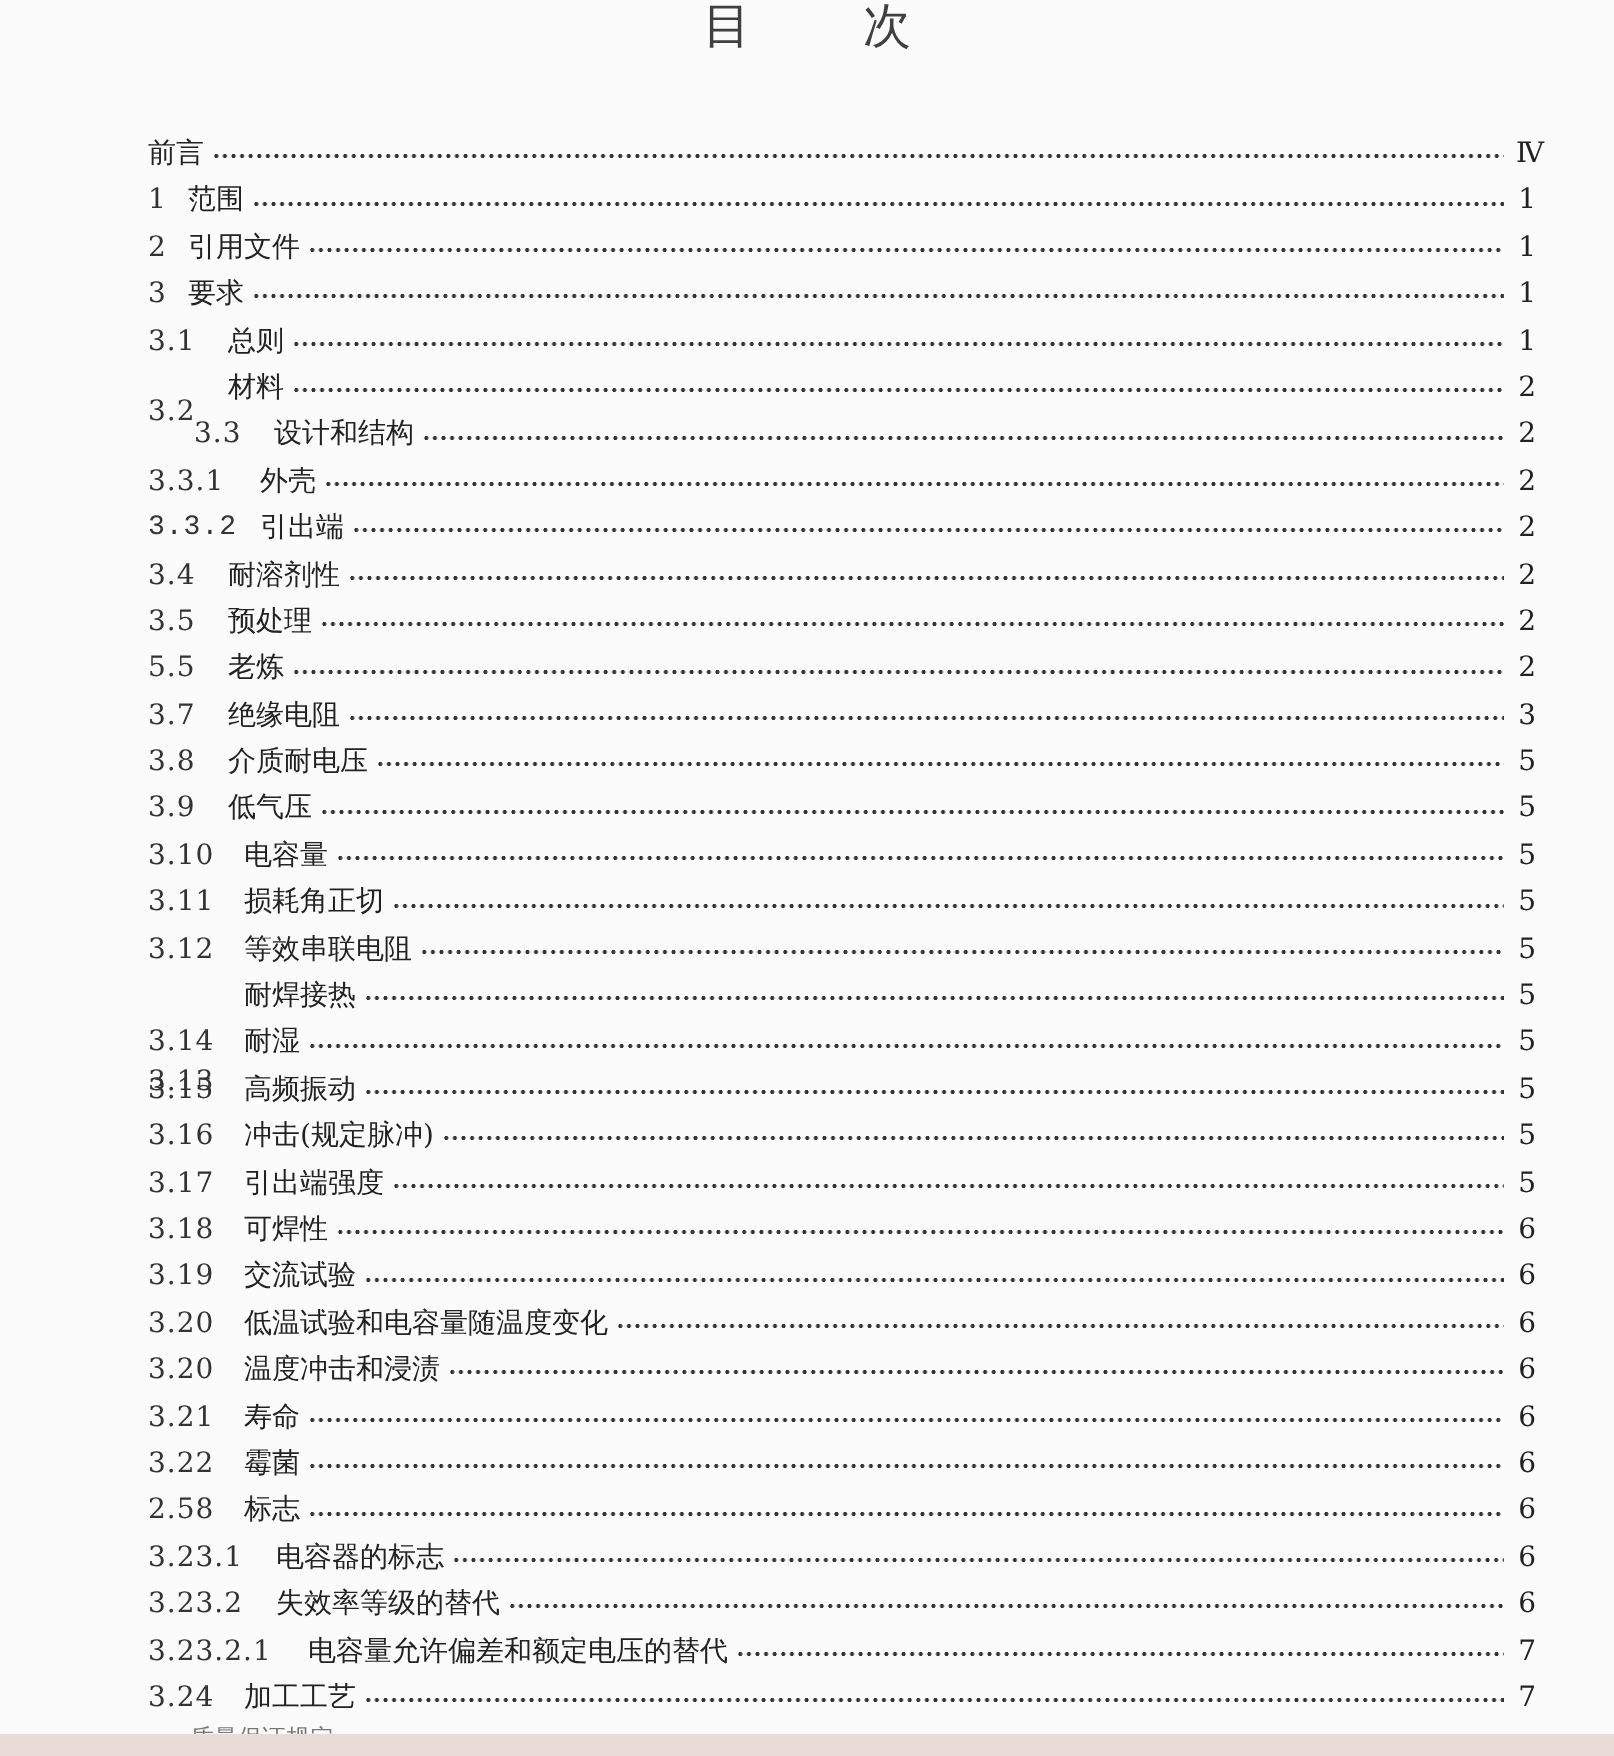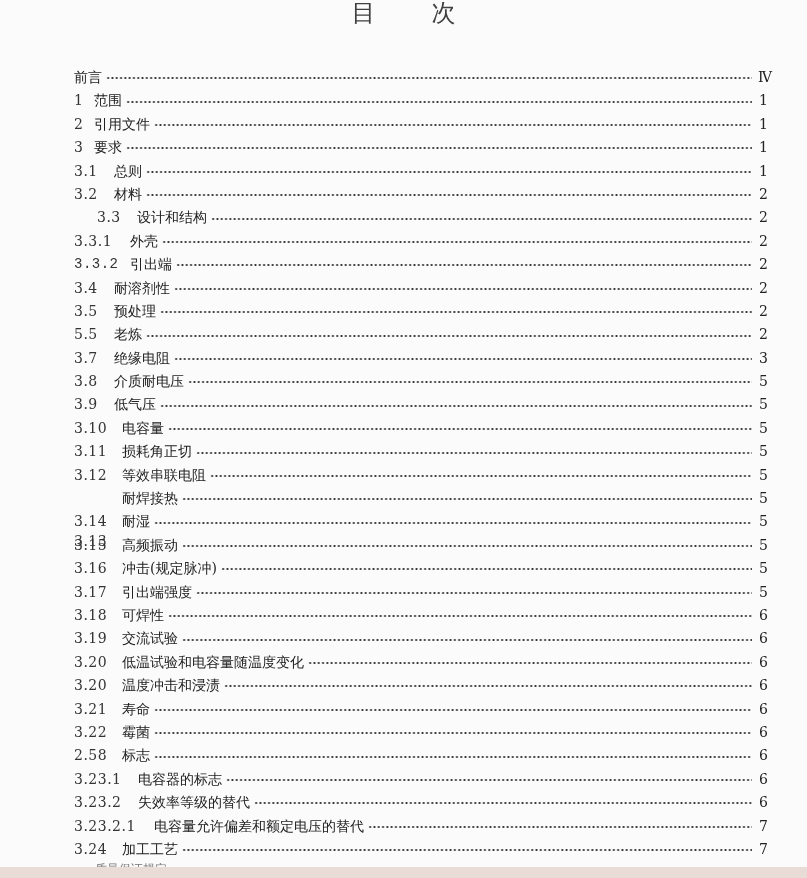--- a/index.html
+++ b/index.html
@@ -80,21 +80,21 @@
       <span class="toc-dots"></span>
       <span class="toc-page">1</span>
     </div>
     <div class="toc-row">
       <span class="toc-num" style="width: 40px;">3.1</span>
       <span class="toc-label">总则</span>
       <span class="toc-dots"></span>
       <span class="toc-page">1</span>
     </div>
     <div class="toc-row">
-      <span class="toc-num" style="width: 40px;">3.2</span>
+      <span class="toc-num" style="width: 40px; margin-top: 12px;">3.2</span>
       <span class="toc-label">材料</span>
       <span class="toc-dots"></span>
       <span class="toc-page">2</span>
     </div>
     <div class="toc-row">
       <span class="toc-num" style="width: 40px; margin-left: 23px;">3.3</span>
       <span class="toc-label">设计和结构</span>
       <span class="toc-dots"></span>
       <span class="toc-page">2</span>
     </div>

